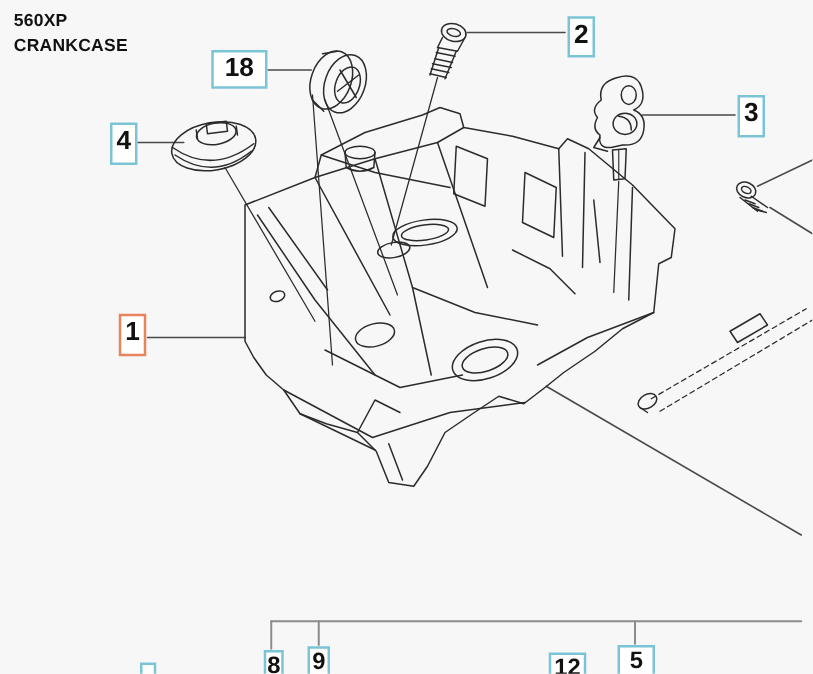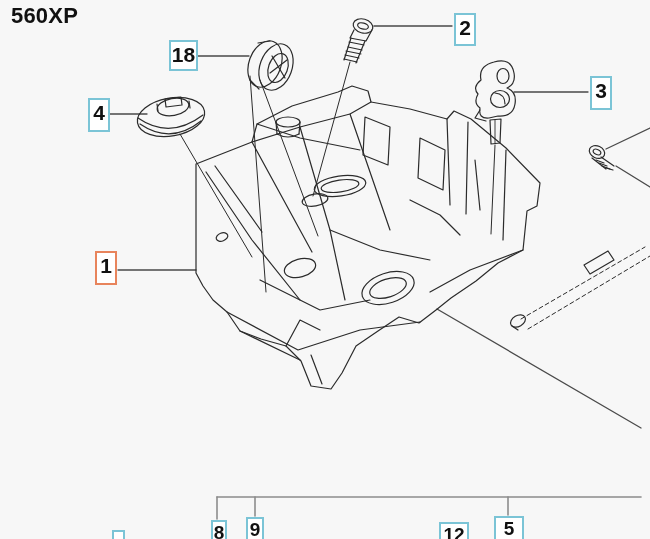--- a/index.html
+++ b/index.html
@@ -3,39 +3,40 @@
 <meta charset="utf-8">
 <style>
   html,body{margin:0;padding:0;}
   body{
     width:650px;height:539px;overflow:hidden;position:relative;
     background:var(--bg,#f7f7f7);
     font-family:"Liberation Sans","DejaVu Sans",sans-serif;
   }
   .stage{position:absolute;inset:0;}
   .title{position:absolute;left:11px;top:6px;line-height:20px;
-    font-size:22px;font-weight:bold;color:#111;letter-spacing:.2px;}
+    font-size:14px;font-weight:bold;color:#111;letter-spacing:.2px;}
   svg.drawing{position:absolute;left:0;top:0;}
   .callout{
     position:absolute;box-sizing:border-box;background:#fff;
     display:flex;align-items:flex-start;justify-content:center;
     font-weight:bold;color:#111;
     border:2px solid var(--cyan,#7bc4d6);
   }
   .callout.orange{border-color:var(--orange,#e8845c);}
   .callout span{font-size:21px;line-height:26px;}
   .callout.small span{font-size:19px;line-height:22px;}
 </style>
 </head>
 <body>
 
 <div class="stage">
 
   <div class="title">
     <div>560XP</div>
+    <div>CRANKCASE</div>
   </div>
 
   <svg class="drawing" width="650" height="539" viewBox="0 0 650 539">
     <g fill="none" stroke="#2b2b2b" stroke-width="1.2" stroke-linejoin="round" stroke-linecap="round">
 
       <g stroke="#4a4a4a" stroke-width="1.3">
         <path d="M197,56 L249,56"></path>
         <path d="M110,114 L147,114"></path>
         <path d="M374,26 L452,26"></path>
         <path d="M514,92 L588,92"></path>
@@ -163,21 +164,21 @@
 
         <path d="M330,230 L380,250 L430,260"></path>
         <path d="M260,280 L320,310 L370,300"></path>
         <path d="M410,200 L440,215 L460,235"></path>
         <path d="M475,160 L480,210"></path>
         <path d="M286,346 L300,320 L320,330"></path>
       </g>
     </g>
   </svg>
 
-  <div class="callout" style="left:169px;top:40px;width:29px;height:31px;">
+  <div class="callout" style="left:169px;top:40px;width:45px;height:31px;">
     <span>18</span>
   </div>
 
   <div class="callout" style="left:88px;top:98px;width:22px;height:34px;">
     <span>4</span>
   </div>
 
   <div class="callout" style="left:454px;top:13px;width:22px;height:33px;">
     <span>2</span>
   </div>

